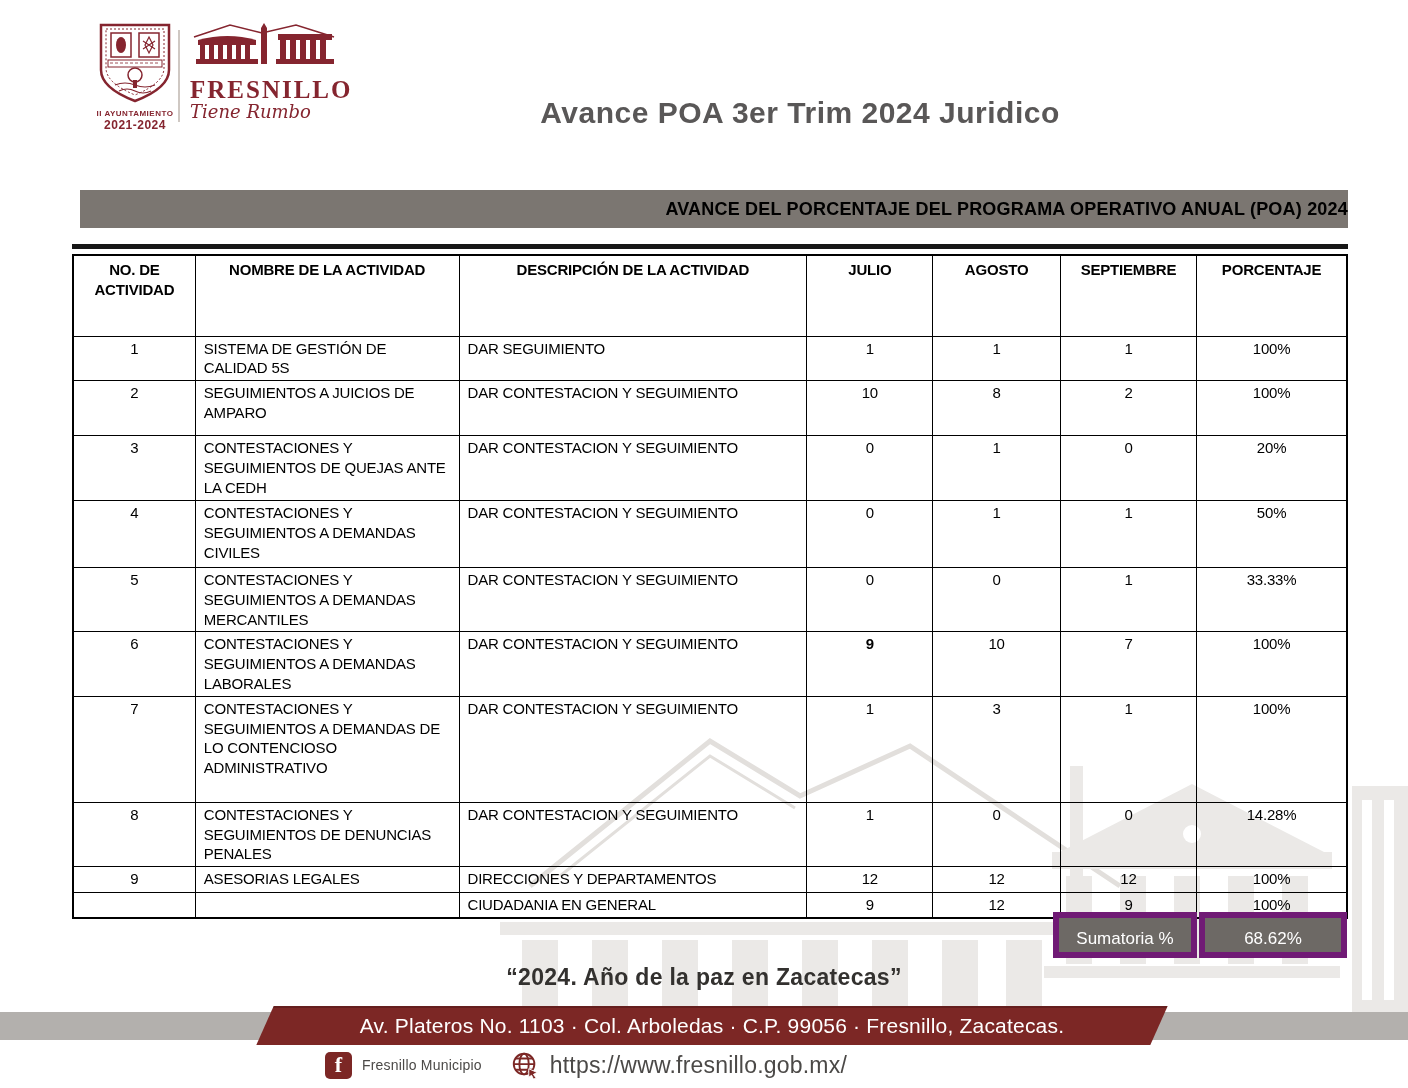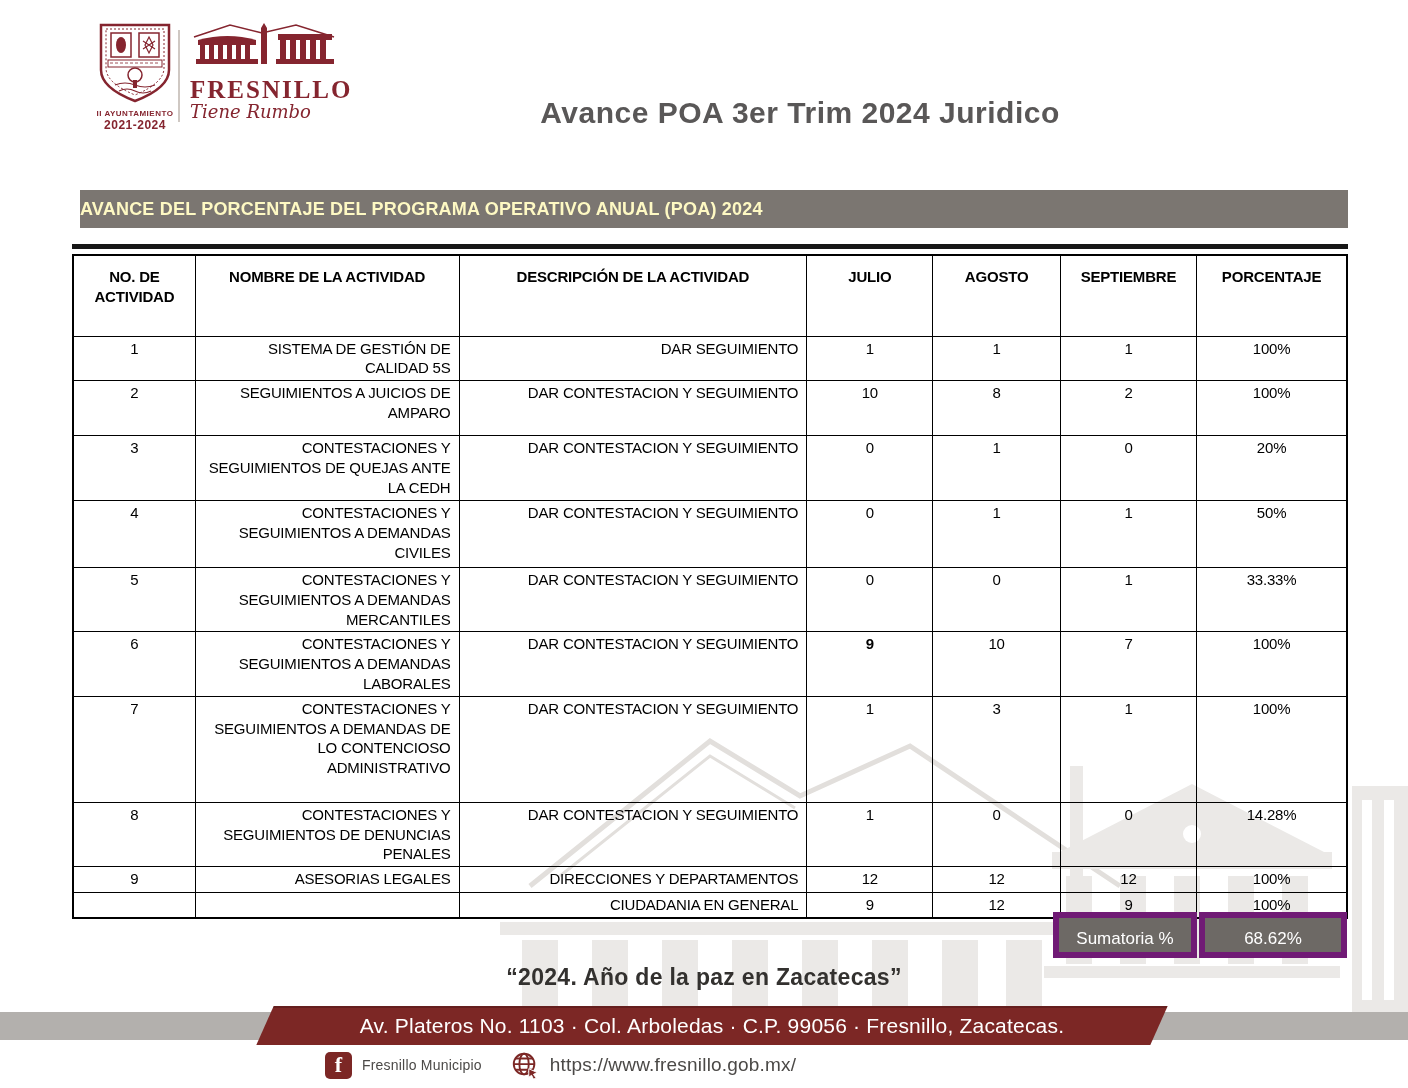--- a/index.html
+++ b/index.html
@@ -25,34 +25,34 @@
   .logo-divider{position:absolute;left:178px;top:30px;width:2px;height:92px;background:#cfc8c3}
   .brand{position:absolute;left:190px;top:22px;width:148px;text-align:left}
   .brand-name{font-family:"Liberation Serif",serif;font-weight:bold;color:var(--maroon);font-size:25px;letter-spacing:2px;margin-top:-2px}
   .brand-tagline{font-family:"DejaVu Serif",serif;font-style:italic;color:var(--maroon);font-size:18px;margin-top:-3px}
 
   .page-title{position:absolute;left:400px;top:96px;width:800px;text-align:center;
     font-size:30px;font-weight:bold;color:var(--title-gray);letter-spacing:.5px}
 
   
   .banner{position:absolute;left:80px;top:190px;width:1268px;height:38px;background:var(--banner-gray);
-    color:#fef9c3;font-weight:bold;font-size:18px;text-align:left;line-height:38px;letter-spacing:.2px}
+    color:#000000;font-weight:bold;font-size:18px;text-align:right;line-height:38px;letter-spacing:.2px}
 
   
   .watermark{position:absolute;left:500px;top:726px;width:908px;height:286px;z-index:0;pointer-events:none}
 
   
   .table-top-rule{position:absolute;left:72px;top:244px;width:1276px;height:5px;background:#161616;z-index:1}
   table.poa{position:absolute;left:72px;top:254px;width:1276px;border-collapse:collapse;table-layout:fixed;
     z-index:1;background:transparent;border:2px solid #000}
   table.poa th,table.poa td{border:1px solid #000;vertical-align:top;font-size:15px;letter-spacing:-0.2px;line-height:1.32;padding:2px 8px;color:#000}
-  table.poa th{font-weight:bold;text-align:center;padding-top:11px}
+  table.poa th{font-weight:bold;text-align:center;padding-top:4px}
   col.c0{width:9.6%}col.c1{width:20.7%}col.c2{width:27.3%}col.c3{width:9.9%}col.c4{width:10.0%}col.c5{width:10.7%}col.c6{width:11.8%}
   td.c0,td.c3,td.c4,td.c5,td.c6{text-align:center}
-  td.c1,td.c2{text-align:right}
+  td.c1,td.c2{text-align:left}
   td.bold{font-weight:bold}
   table.poa thead tr{height:81px}
   table.poa tbody tr:nth-child(1){height:43px}
   table.poa tbody tr:nth-child(2){height:55px}
   table.poa tbody tr:nth-child(3){height:65px}
   table.poa tbody tr:nth-child(4){height:67px}
   table.poa tbody tr:nth-child(5){height:63px}
   table.poa tbody tr:nth-child(6){height:63px}
   table.poa tbody tr:nth-child(7){height:106px}
   table.poa tbody tr:nth-child(8){height:61px}
@@ -71,21 +71,21 @@
     font-size:23px;font-weight:bold;color:var(--text-dark);letter-spacing:.3px}
   .footer-bar{position:absolute;left:0;top:1012px;width:1408px;height:28px;background:var(--bar-gray);z-index:2}
   .ribbon{position:absolute;left:265px;top:1006px;width:894px;height:39px;background:var(--ribbon-maroon);
     transform:skewX(-24deg);transform-origin:center;z-index:3;box-shadow:inset 0 2px 0 rgba(0,0,0,.18)}
   .ribbon-text{position:absolute;left:265px;top:1006px;width:894px;height:39px;z-index:4;
     color:#fff;font-size:21px;text-align:center;line-height:39px;letter-spacing:.2px}
   .social{position:absolute;left:325px;top:1048px;height:34px;display:flex;align-items:center;gap:10px;z-index:4}
   .fb-badge{width:27px;height:27px;background:var(--ribbon-maroon);border-radius:5px;color:#fff;
     font-family:"Liberation Serif",serif;font-weight:bold;font-size:22px;text-align:center;line-height:26px}
   .social-label{font-size:14px;color:var(--social-gray);letter-spacing:.2px;margin-right:18px}
-  .social-url{font-size:19px;color:var(--social-gray);letter-spacing:.2px}
+  .social-url{font-size:23px;color:var(--social-gray);letter-spacing:.2px}
   .globe{width:30px;height:30px}
 </style>
 </head>
 <body>
 
 <div class="page">
 
   <div class="crest">
     <svg width="80" height="82" viewBox="0 0 80 82">
       <path d="M6,3 H74 V48 Q74,66 40,79 Q6,66 6,48 Z" fill="#fff" stroke="#85252f" stroke-width="2.5"></path>

